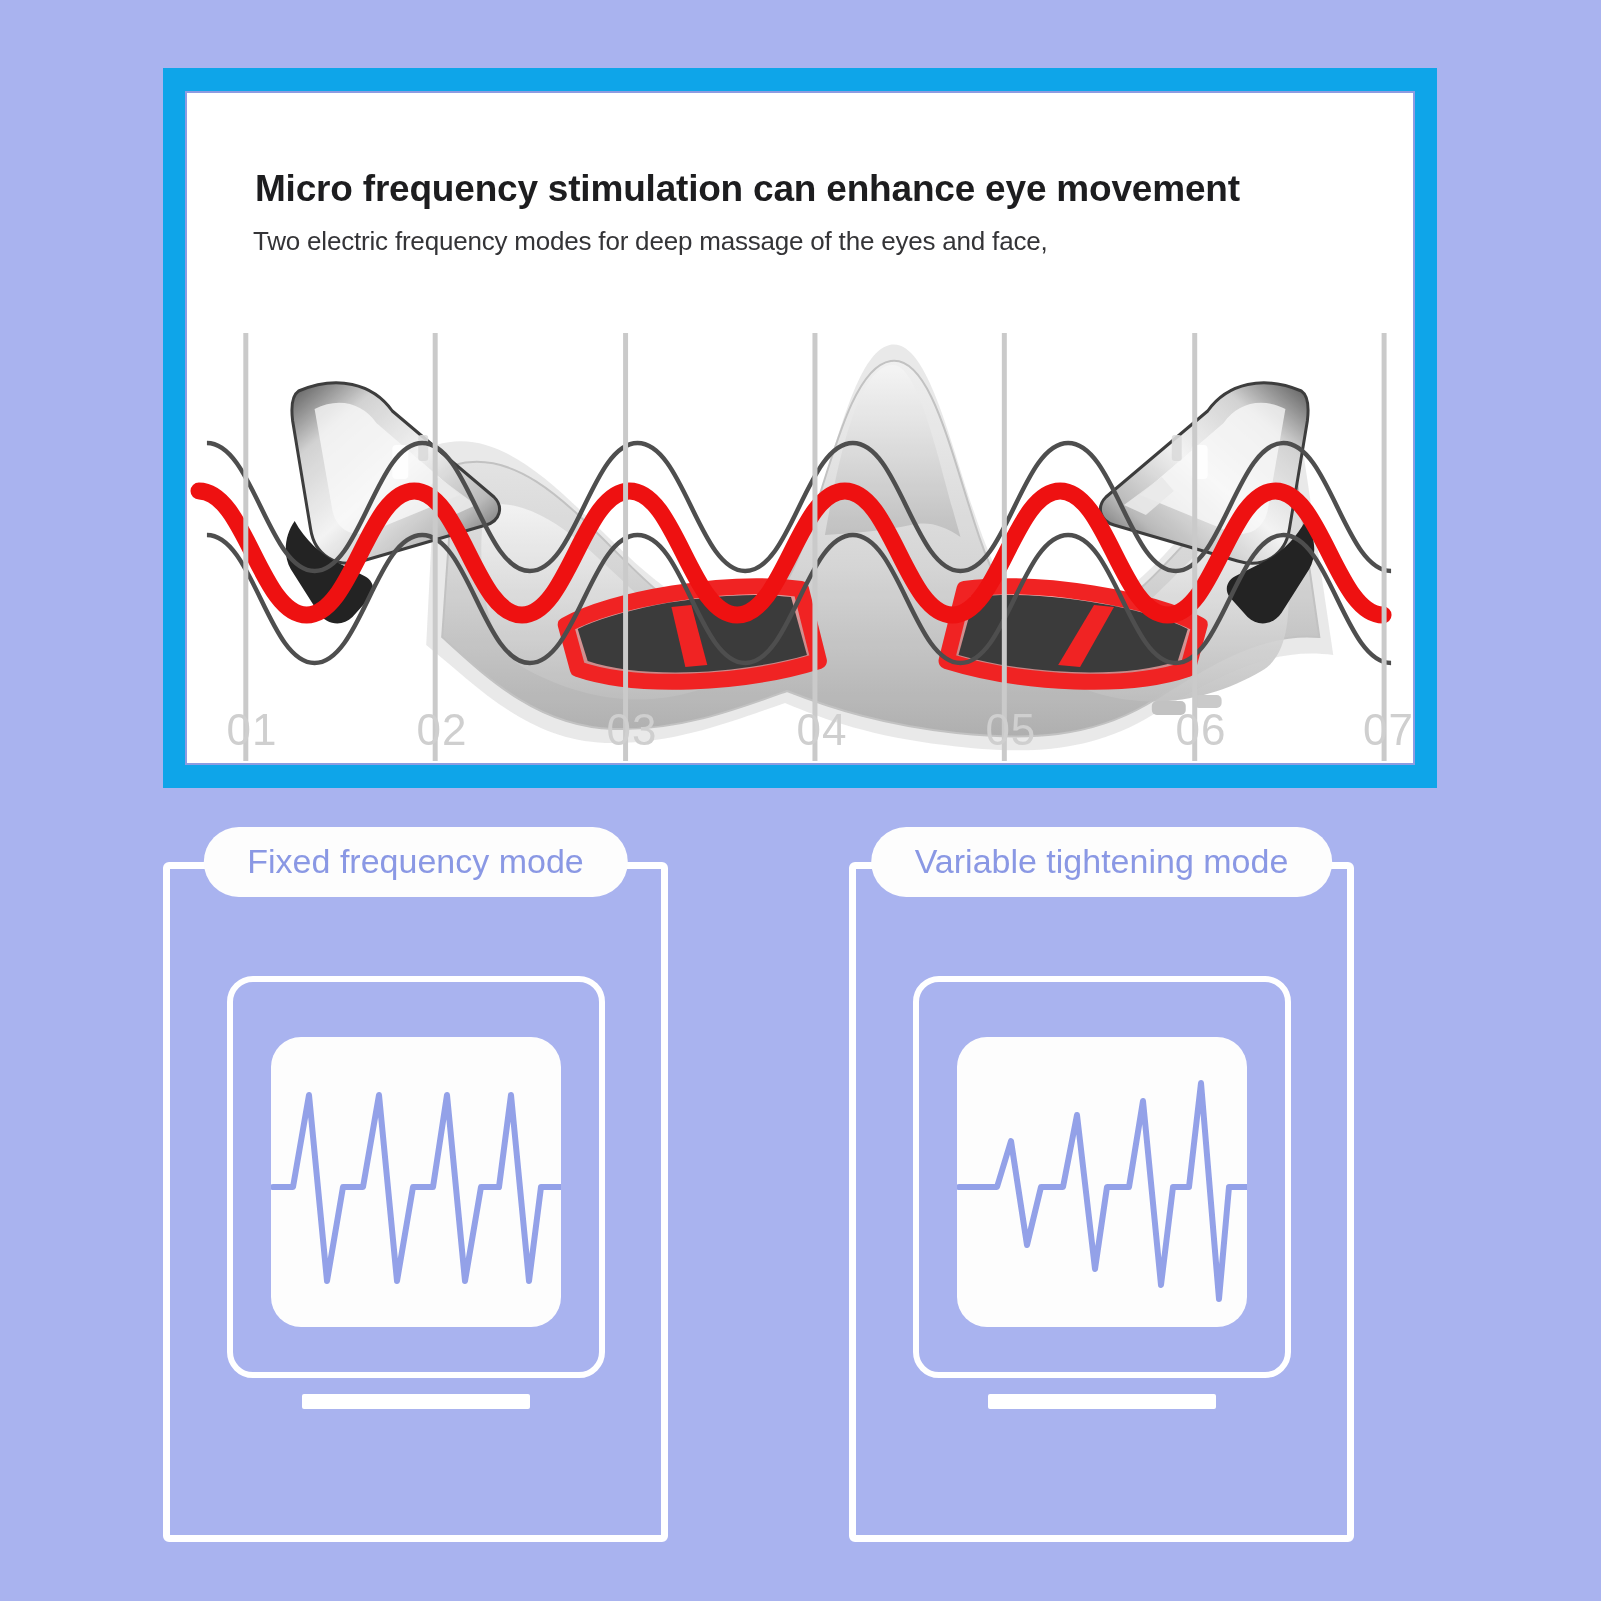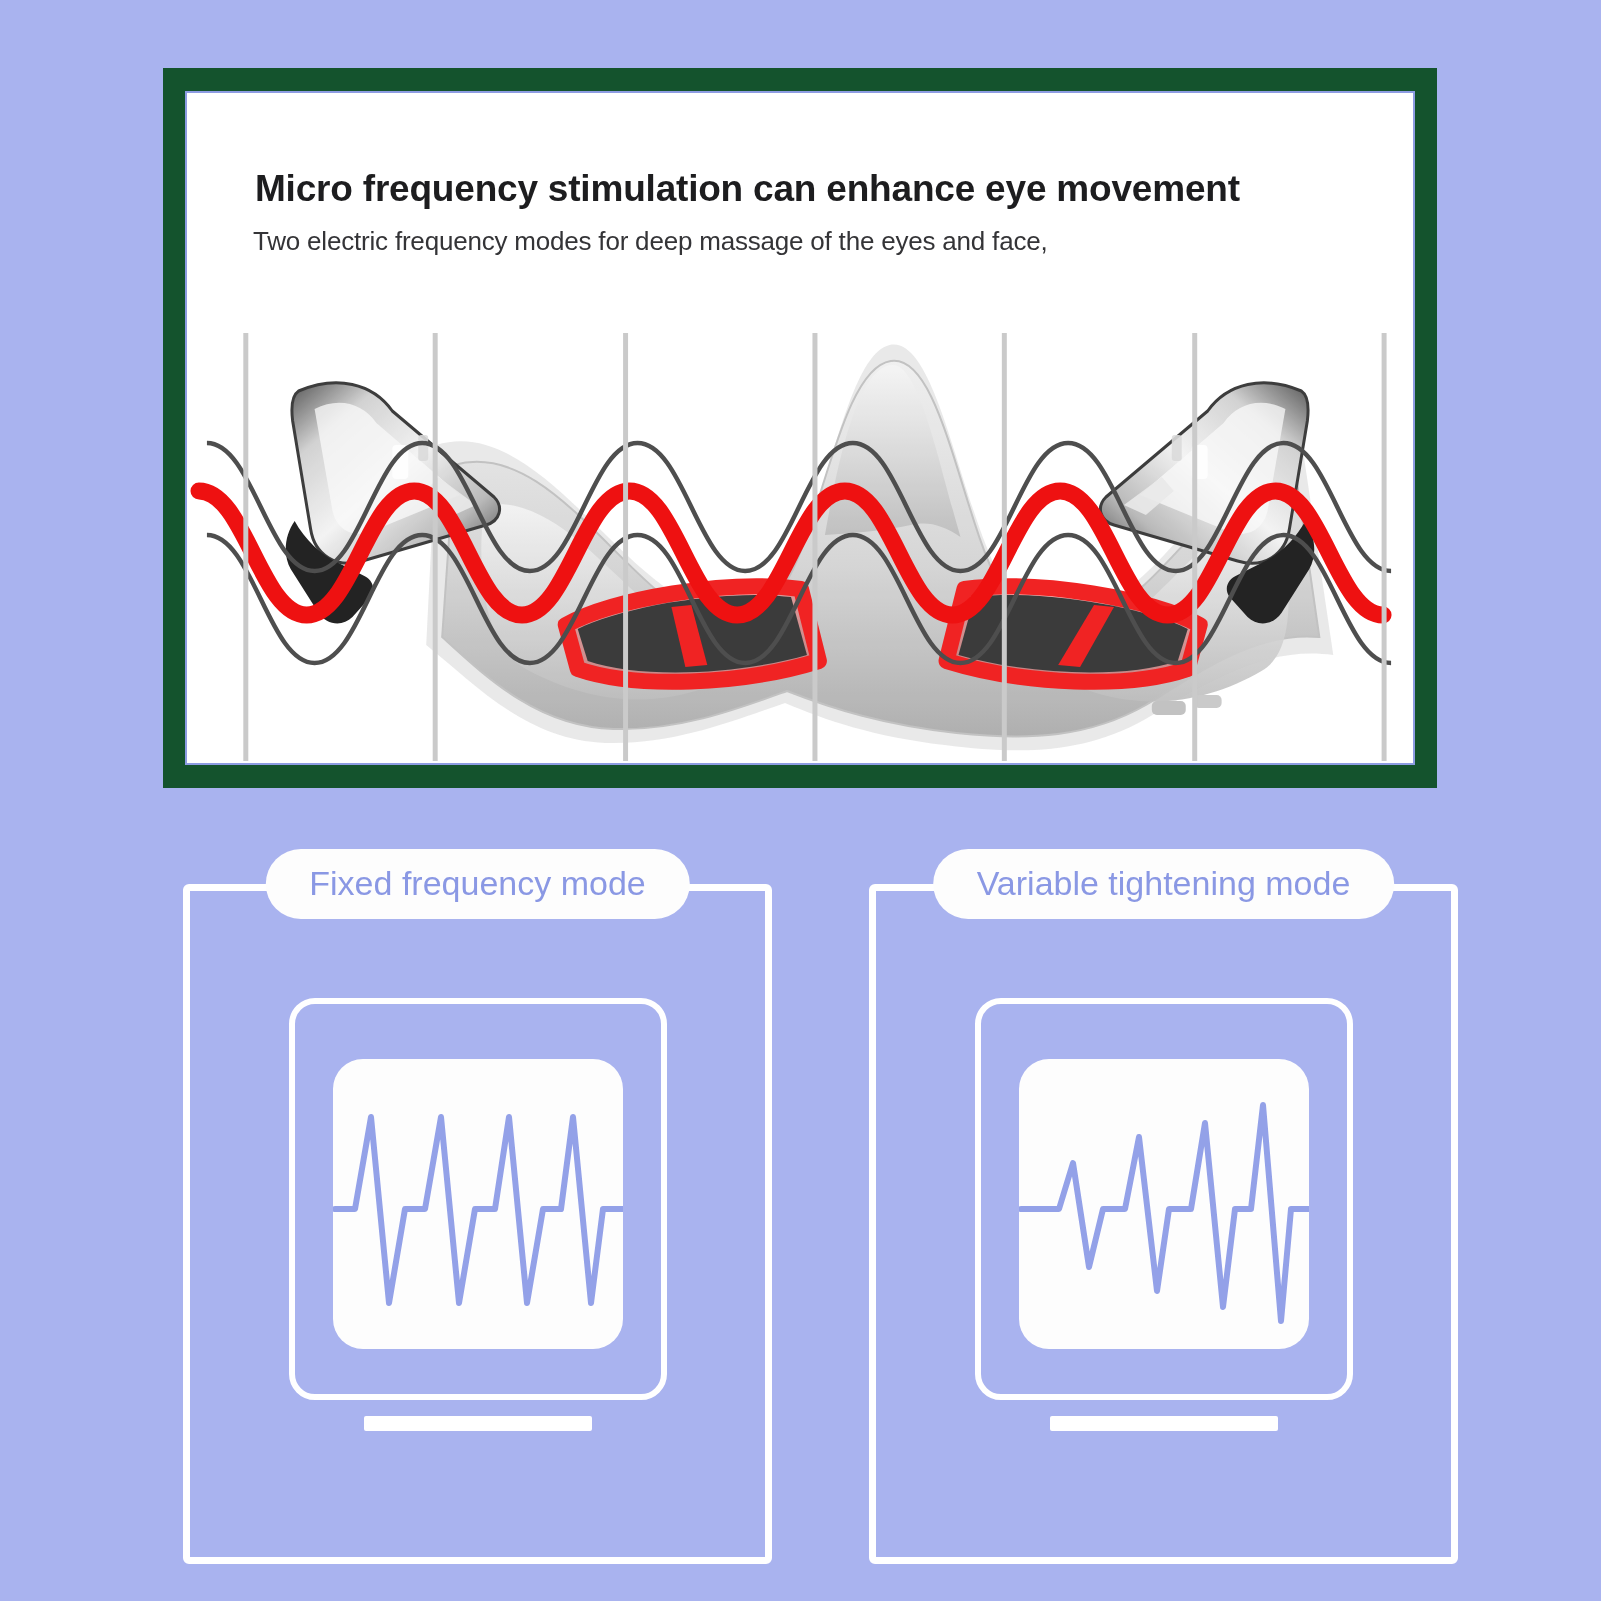--- a/index.html
+++ b/index.html
@@ -15,21 +15,21 @@
     position: relative;
   }
 
   
   #top-panel {
     position: absolute;
     left: 163px;
     top: 68px;
     width: 1274px;
     height: 720px;
-    background: #14532d;
+    background: #0ea5e9;
     box-sizing: border-box;
   }
   #top-panel-inner {
     position: absolute;
     left: 22px;
     top: 23px;
     right: 22px;
     bottom: 23px;
     border: 2px solid #8d9ce2;
     background: #ffffff;
@@ -83,27 +83,26 @@
     font-size: 44px;
     color: #cfcfcf;
     letter-spacing: 1px;
     transform: translateX(-50%);
     font-family: "Liberation Sans", sans-serif;
   }
 
   
   .mode-card {
     position: absolute;
-    top: 884px;
-    width: 589px;
+    top: 862px;
+    width: 505px;
     height: 680px;
     border: 7px solid #ffffff;
     border-radius: 6px;
     box-sizing: border-box;
-    margin-left: 20px;
   }
   #card-fixed { left: 163px; }
   #card-variable { left: 849px; }
 
   .mode-pill {
     position: absolute;
     top: -42px;
     left: 50%;
     transform: translateX(-50%);
     background: #fdfdfd;
@@ -289,20 +288,29 @@
           <line x1="249" y1="8" x2="249" y2="436"></line>
           <line x1="440" y1="8" x2="440" y2="436"></line>
           <line x1="630" y1="8" x2="630" y2="436"></line>
           <line x1="820" y1="8" x2="820" y2="436"></line>
           <line x1="1011" y1="8" x2="1011" y2="436"></line>
           <line x1="1201" y1="8" x2="1201" y2="436"></line>
         </g>
       </svg>
     </div>
 
+    <div id="axis-labels">
+      <span class="axis-label" style="left:5.3%">01</span>
+      <span class="axis-label" style="left:20.8%">02</span>
+      <span class="axis-label" style="left:36.3%">03</span>
+      <span class="axis-label" style="left:51.8%">04</span>
+      <span class="axis-label" style="left:67.2%">05</span>
+      <span class="axis-label" style="left:82.7%">06</span>
+      <span class="axis-label" style="left:98.0%">07</span>
+    </div>
 
   </div>
 </div>
 
 <div class="mode-card" id="card-fixed">
   <div class="mode-pill">Fixed frequency mode</div>
   <div class="wave-frame">
     <div class="wave-inner">
       <svg viewBox="0 0 290 290" aria-hidden="true">
         <path fill="none" stroke="#93a1e8" stroke-width="6" stroke-linejoin="round" stroke-linecap="round" d="M2,150 L22,150 L38,58 L56,244 L72,150 L92,150

